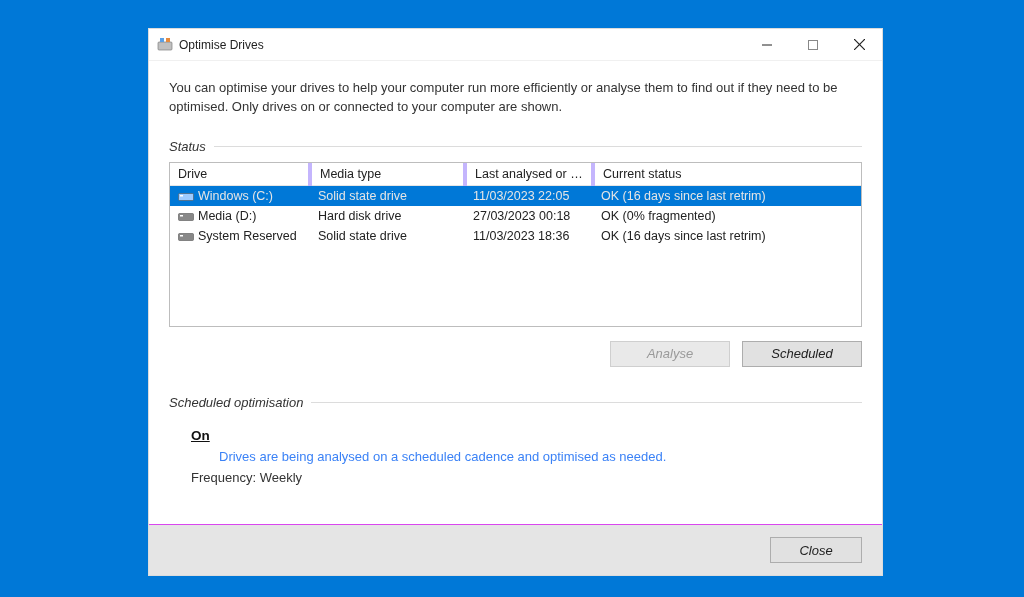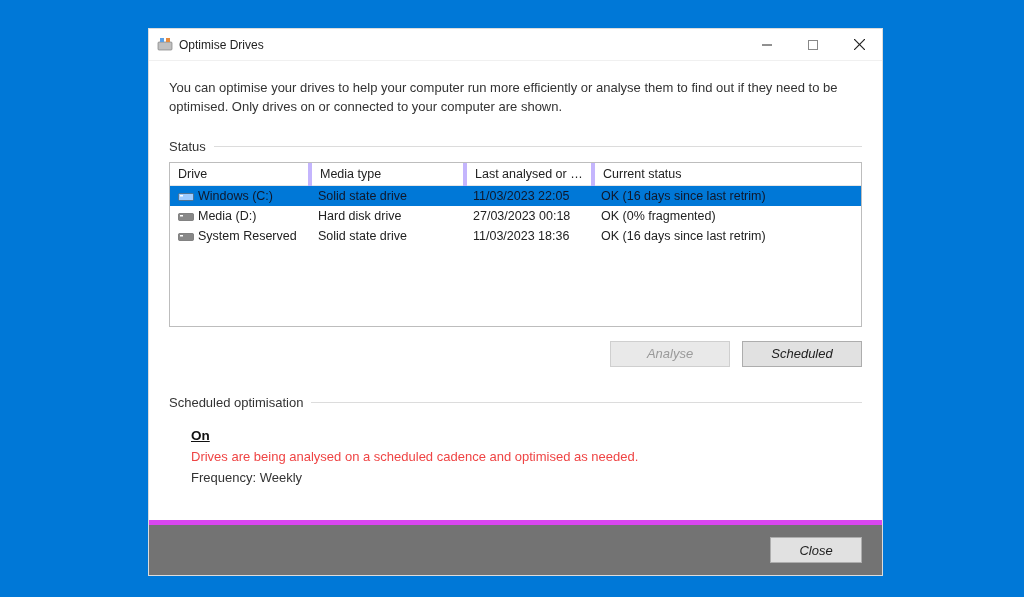--- a/index.html
+++ b/index.html
@@ -64,20 +64,21 @@
   .intro {
     color: #333;
     font-size: 13px;
     line-height: 1.45;
     margin-bottom: 22px;
   }
   .section-label-row {
     display: flex;
     align-items: center;
     margin-bottom: 8px;
+    font-style: italic;
   }
   .section-label {
     color: #333;
     font-size: 13px;
     padding-right: 8px;
   }
   .section-line {
     flex: 1;
     height: 1px;
     background: #dcdcdc;
@@ -110,21 +111,21 @@
   tbody td {
     padding: 3px 8px;
     font-size: 12.5px;
     color: #222;
     white-space: nowrap;
     overflow: hidden;
     text-overflow: ellipsis;
   }
   tbody tr.selected td {
     background: #0078d7;
-    color: #0f172a;
+    color: #e5e5e5;
   }
   .drive-cell {
     display: flex;
     align-items: center;
     gap: 4px;
   }
   .drive-icon {
     width: 16px;
     height: 12px;
   }
@@ -163,32 +164,33 @@
   }
   .sched-text { flex: 1; }
   .sched-on {
     font-weight: 600;
     font-size: 13.5px;
     color: #111;
     margin-bottom: 6px;
     text-decoration: underline;
   }
   .sched-desc {
-    color: #ef4444;
+    color: #3b82f6;
     font-size: 13px;
     margin-bottom: 6px;
+    margin-left: 28px;
   }
   .sched-freq {
     color: #333;
     font-size: 13px;
   }
   .footer {
-    border-top: 5px solid #d946ef;
+    border-top: 1px solid #d946ef;
     padding: 12px 20px;
-    background: #737373;
+    background: #e5e5e5;
     display: flex;
     justify-content: flex-end;
   }
   .footer .btn {
     min-width: 92px;
   }
   .col-drive { width: 140px; }
   .col-media { width: 155px; }
   .col-analysed { width: 128px; }
   .col-status { width: auto; }

